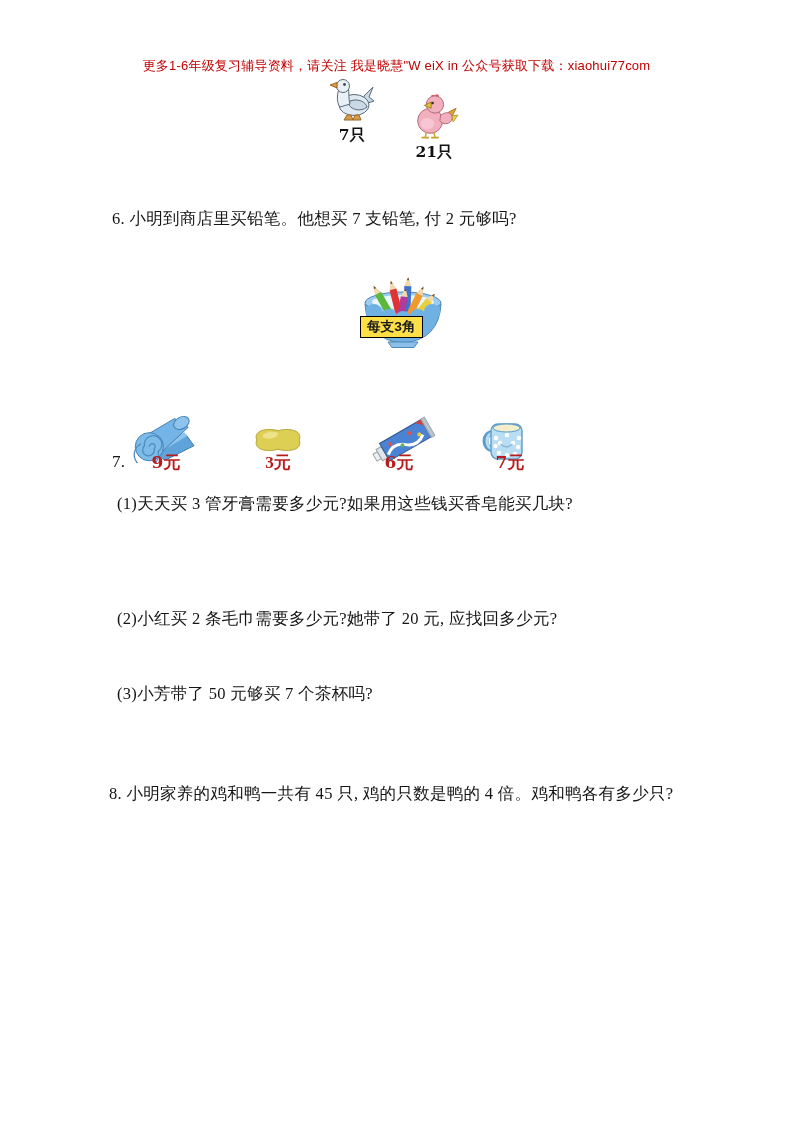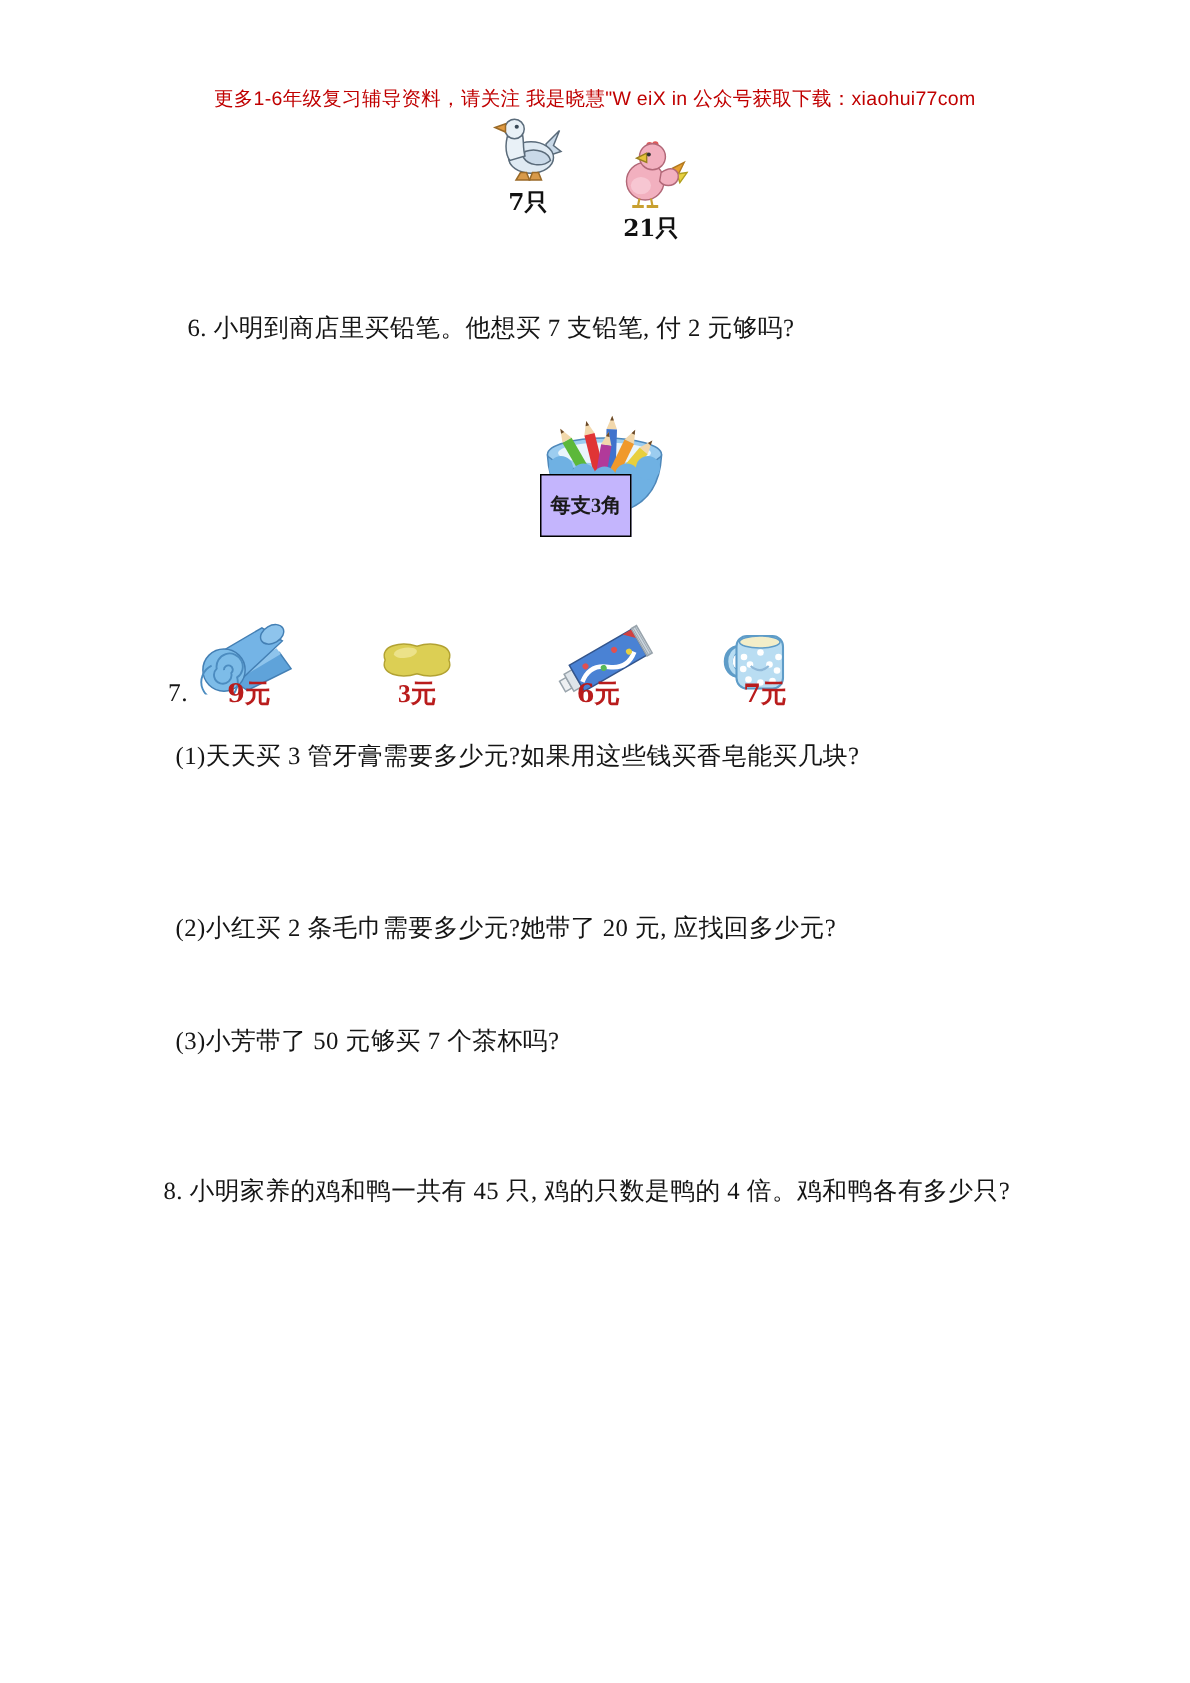--- a/index.html
+++ b/index.html
@@ -13,23 +13,23 @@
     font-size:13px;letter-spacing:.2px;color:#c00000;white-space:nowrap;
     font-family:"Liberation Sans","DejaVu Sans",sans-serif;
   }
   .animal-block{width:58px;text-align:center;}
   .count-label{
     margin-top:1px;font-weight:700;font-size:15.5px;color:#111;
     font-family:"DejaVu Serif","Liberation Serif",serif;white-space:nowrap;
   }
   .qtext{font-size:16.5px;letter-spacing:.3px;white-space:nowrap;color:#151515;}
   .price-tag{
-    background:#c4b5fd;border:1px solid #000;padding:11px 6px;
+    background:#fde047;border:1px solid #000;padding:1px 6px;
     font-weight:700;font-size:13.5px;white-space:nowrap;z-index:3;
-    font-family:Liberation Serif, serif;
+    font-family:Liberation Mono, monospace;
   }
   .price-label{
     width:36px;text-align:center;font-weight:700;font-size:17px;color:#b91c1c;
     font-family:"DejaVu Serif","Liberation Serif",serif;white-space:nowrap;
   }
   .q-number{font-size:17px;color:#151515;}
   svg{display:block;}
 </style>
 </head>
 <body>
@@ -66,21 +66,21 @@
       <ellipse cx="19" cy="33" rx="7" ry="6" fill="#f7c6d2"></ellipse>
       <path d="M33,24 C42,18 47,24 44,30 C41,34 35,34 32,30 Z" fill="#f2b0bf" stroke="#b26878"></path>
       <path d="M16,14 L23,10.5 L23,17 Z" fill="#e6c23a" stroke="#9a8020"></path>
       <circle cx="24.5" cy="11.5" r="1.4" fill="#333"></circle>
       <path d="M18,42 L17,47 M26,42 L27,47" stroke="#c8a030" stroke-width="1.5" fill="none"></path>
       <path d="M13,47.5 L21,47.5 M23,47.5 L31,47.5" stroke="#c8a030" stroke-width="2" fill="none"></path>
     </svg>
     <div class="count-label">21只</div>
   </div>
 
-  <div class="abs qtext" style="left:125px;top:208px;">6. 小明到商店里买铅笔。他想买 7 支铅笔, 付 2 元够吗?</div>
+  <div class="abs qtext" style="left:112px;top:208px;">6. 小明到商店里买铅笔。他想买 7 支铅笔, 付 2 元够吗?</div>
 
   <svg class="abs" style="left:344px;top:240px;" width="118" height="108" viewBox="0 0 118 108">
     <defs>
       <g id="pcl">
         <polygon points="0,-10 7,-10 3.5,-19" fill="#f2d8ac" stroke="none"></polygon>
         <polygon points="2.3,-15.8 4.7,-15.8 3.5,-19" fill="#6b4a2a" stroke="none"></polygon>
         <rect x="0" y="-10" width="7" height="58"></rect>
       </g>
     </defs>
     <ellipse cx="59" cy="63" rx="38" ry="11" fill="#9ccdf0" stroke="#4e88ba"></ellipse>

